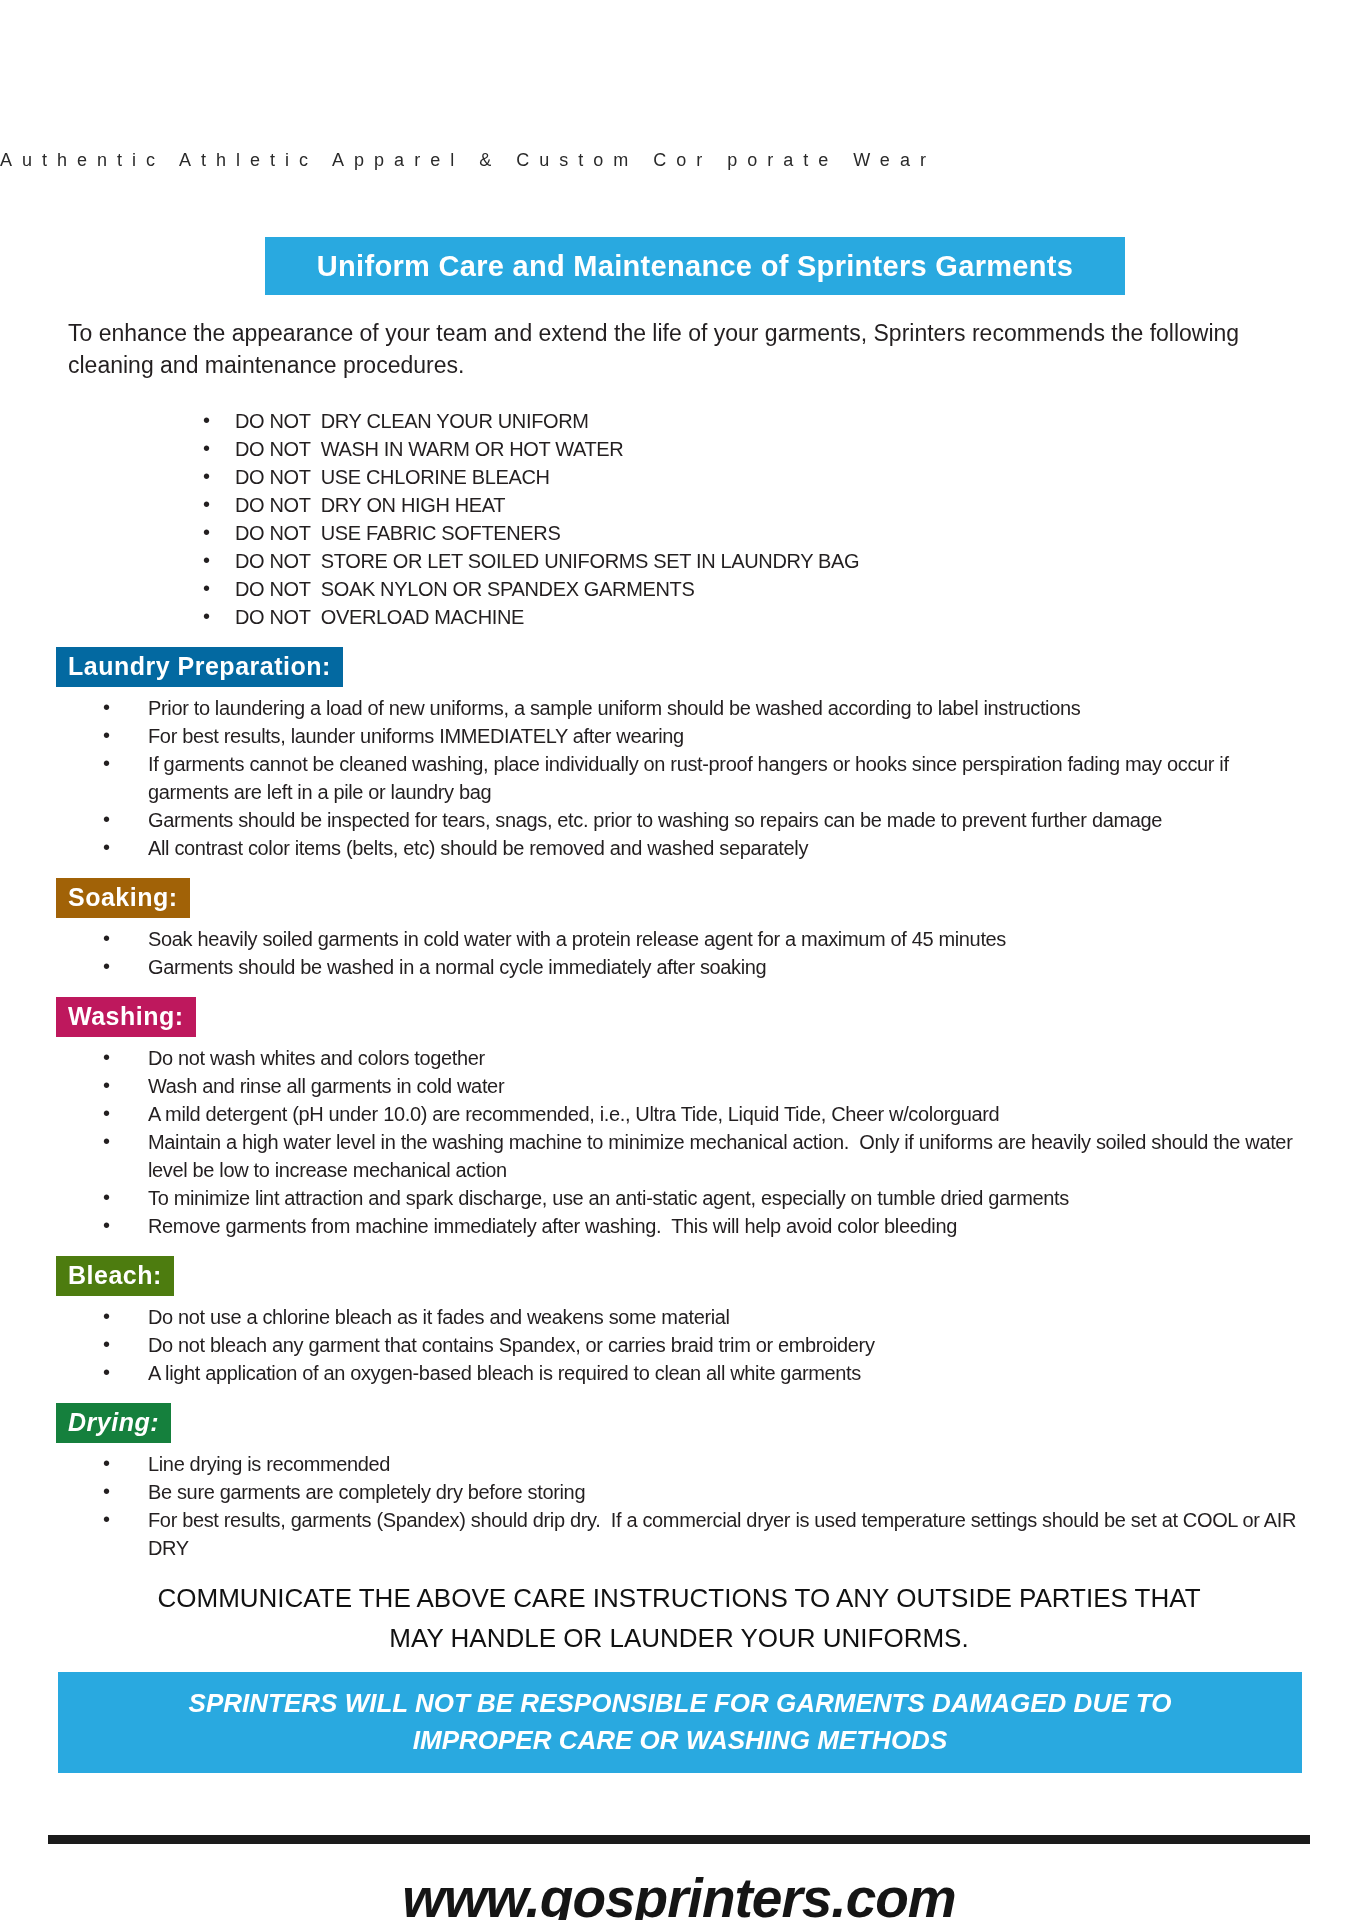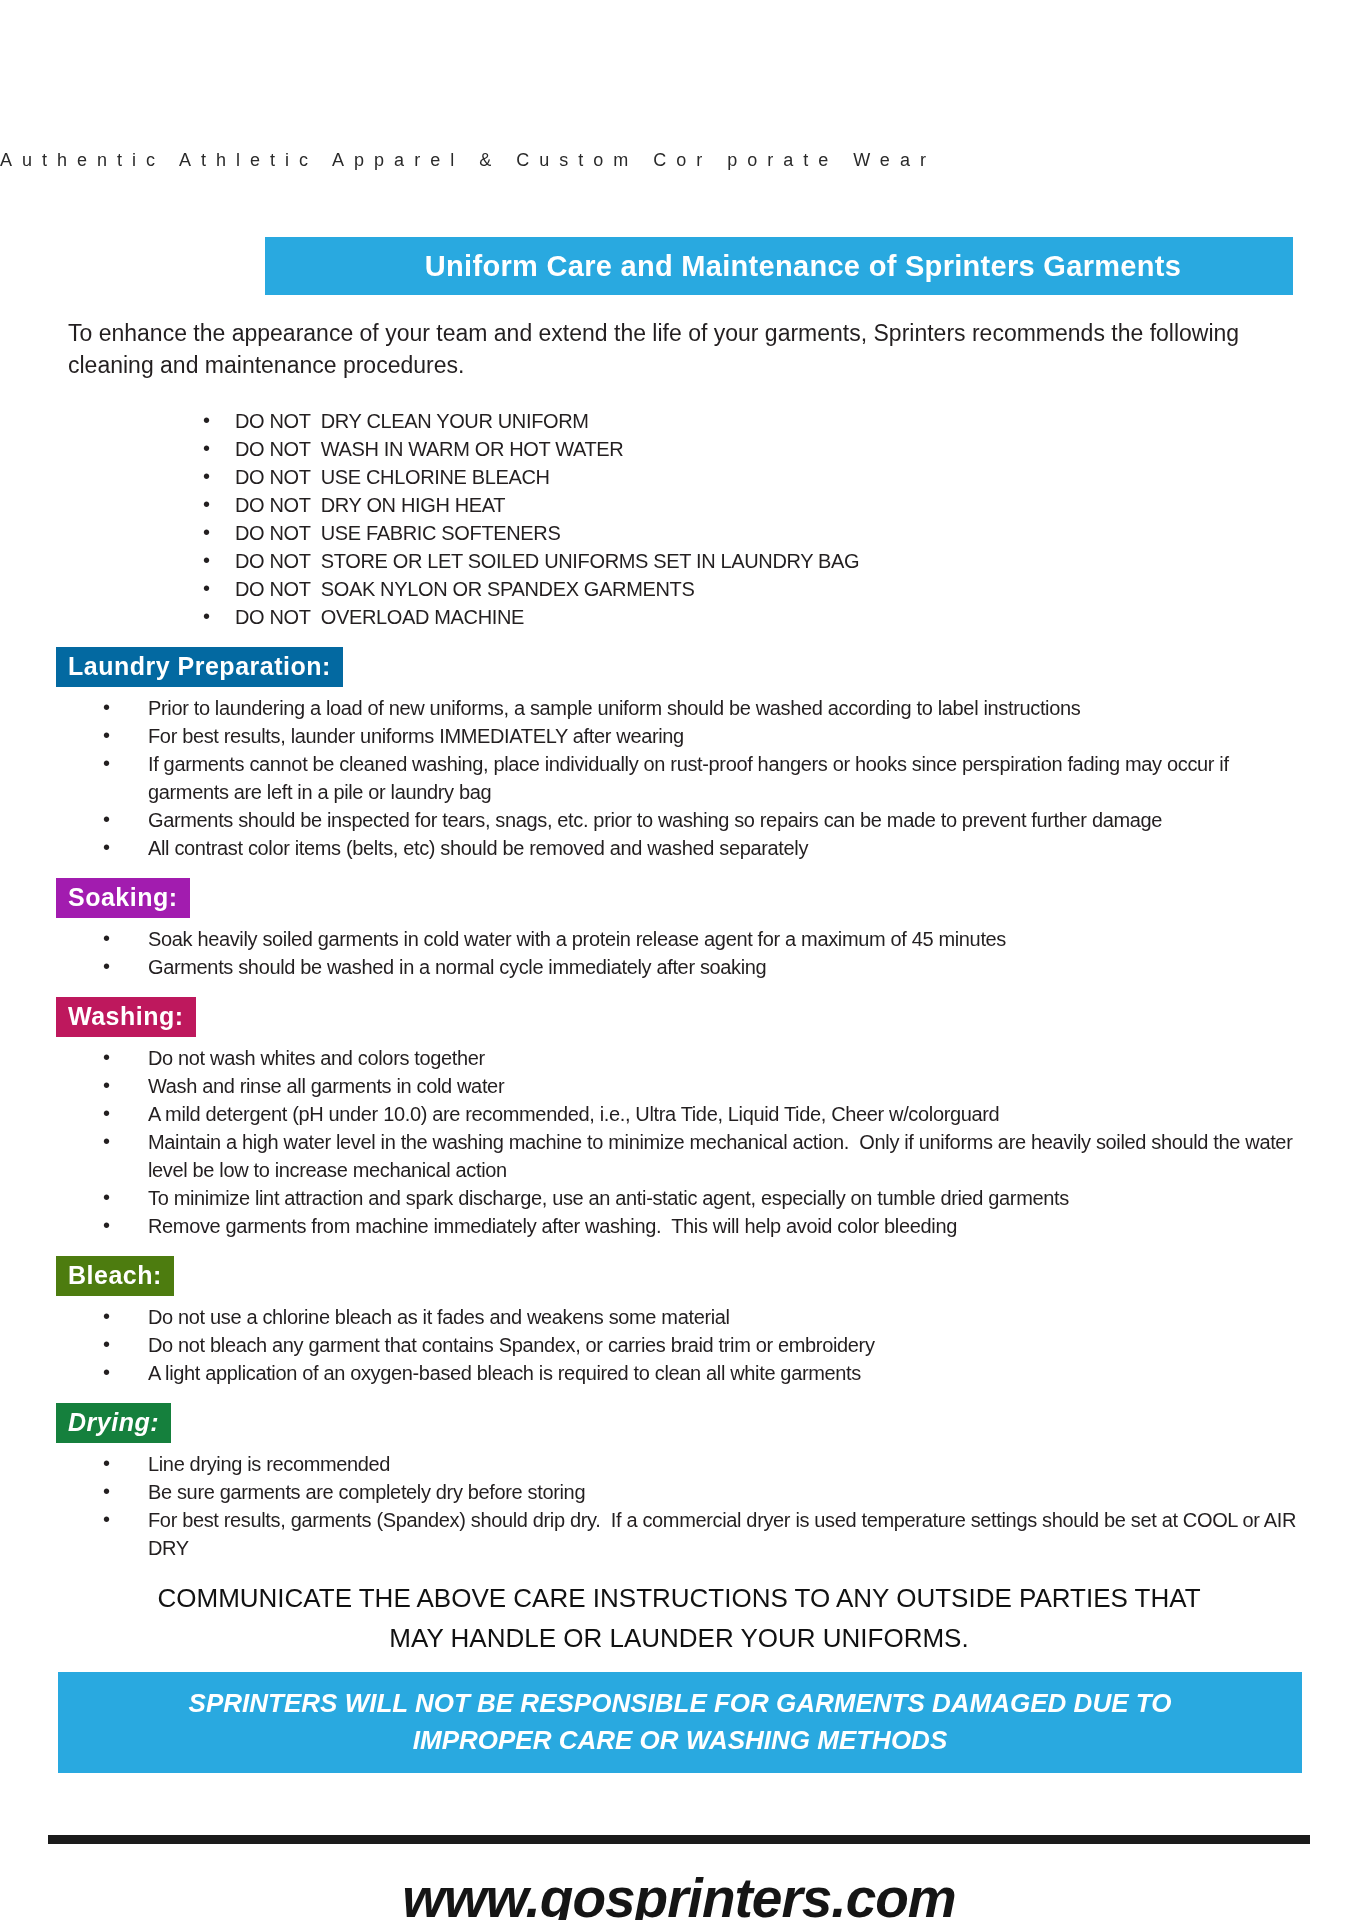--- a/index.html
+++ b/index.html
@@ -16,28 +16,27 @@
   }
   .tagline {
     text-align:left;
     font-size:18px;
     letter-spacing:10px;
     color:#2a2a2a;
     white-space:nowrap;
   }
   .title-banner {
     margin:66px 0 0 265px;
-    width:980px; height:58px;
+    width:860px; height:58px;
     line-height:58px;
     text-align:center;
     color:#ffffff;
     font-size:29px;
     font-weight:bold;
     letter-spacing:0.3px;
-    padding-left:48px;
   }
   .intro {
     margin:22px 0 0 68px;
     width:1195px;
     font-size:23px;
     line-height:1.4;
   }
   ul { list-style:none; margin:0; padding:0; }
   li {
     position:relative;
@@ -130,21 +129,21 @@
     </ul>
 
   <div class="sections">
       <div class="section"><span class="badge" style="background: #0369a1;">Laundry Preparation:</span><ul class="sec-list">
           <li>Prior to laundering a load of new uniforms, a sample uniform should be washed according to label instructions</li>
           <li>For best results, launder uniforms IMMEDIATELY after wearing</li>
           <li>If garments cannot be cleaned washing, place individually on rust-proof hangers or hooks since perspiration fading may occur if garments are left in a pile or laundry bag</li>
           <li>Garments should be inspected for tears, snags, etc. prior to washing so repairs can be made to prevent further damage</li>
           <li>All contrast color items (belts, etc) should be removed and washed separately</li>
         </ul></div>
-      <div class="section"><span class="badge" style="background: #a21caf;">Soaking:</span><ul class="sec-list">
+      <div class="section"><span class="badge" style="background: #a16207;">Soaking:</span><ul class="sec-list">
           <li>Soak heavily soiled garments in cold water with a protein release agent for a maximum of 45 minutes</li>
           <li>Garments should be washed in a normal cycle immediately after soaking</li>
         </ul></div>
       <div class="section"><span class="badge" style="background: #be185d;">Washing:</span><ul class="sec-list">
           <li>Do not wash whites and colors together</li>
           <li>Wash and rinse all garments in cold water</li>
           <li>A mild detergent (pH under 10.0) are recommended, i.e., Ultra Tide, Liquid Tide, Cheer w/colorguard</li>
           <li>Maintain a high water level in the washing machine to minimize mechanical action.  Only if uniforms are heavily soiled should the water level be low to increase mechanical action</li>
           <li>To minimize lint attraction and spark discharge, use an anti-static agent, especially on tumble dried garments</li>
           <li>Remove garments from machine immediately after washing.  This will help avoid color bleeding</li>

